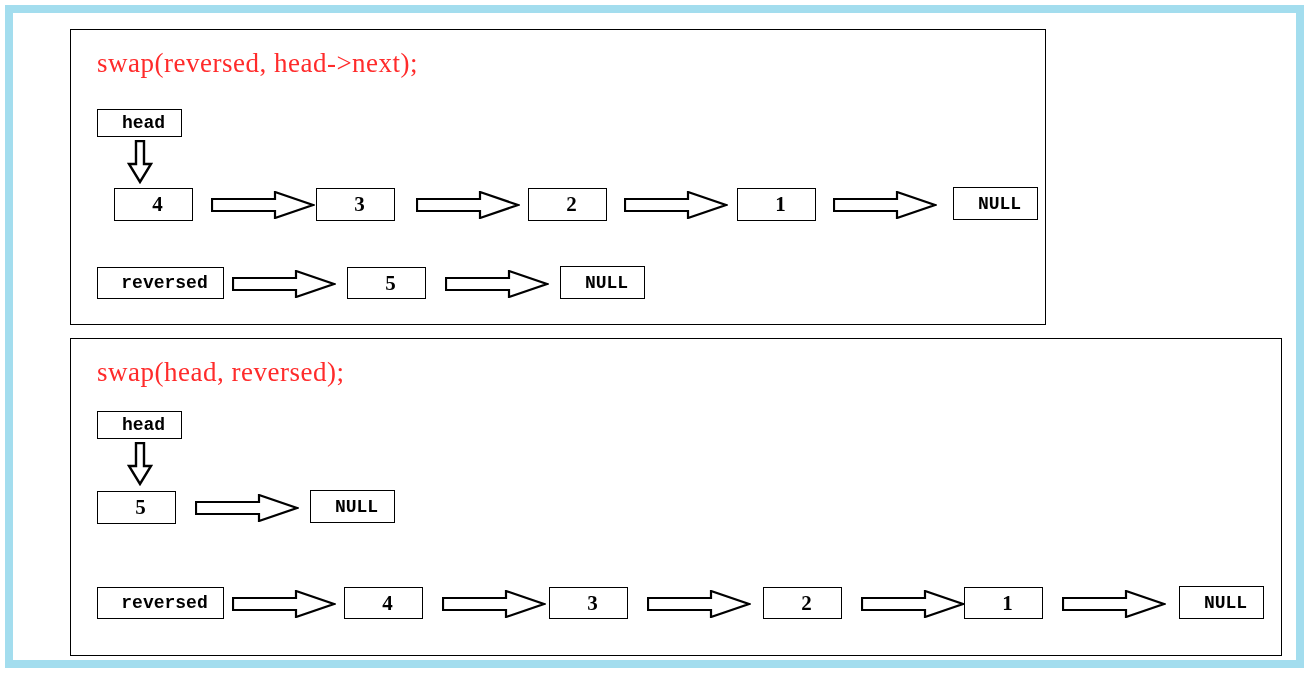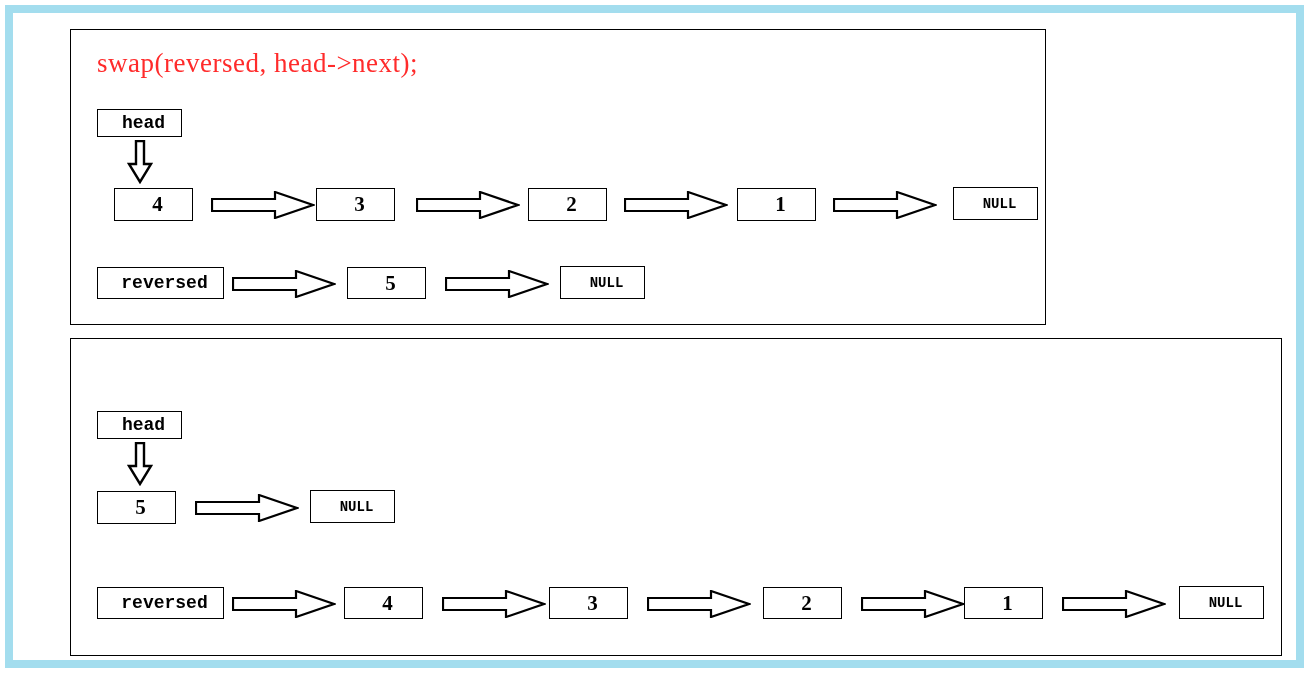--- a/index.html
+++ b/index.html
@@ -64,21 +64,21 @@
     letter-spacing: 0px;
     padding-left: 8px;
   }
   .nodebox.num {
     font-family: "Liberation Serif", serif;
     font-size: 21px;
     font-weight: bold;
   }
   .nodebox.null {
     font-family: "Liberation Mono", monospace;
-    font-size: 14px;
+    font-size: 18px;
     font-weight: bold;
   }
   .nodebox.ptr {
     font-family: "Liberation Mono", monospace;
     font-size: 18px;
     font-weight: bold;
   }
 
   
   .arrow {
@@ -158,20 +158,21 @@
       <svg width="104" height="28" viewBox="0 0 104 28">
         <polygon points="1,8 64,8 64,1 102,14 64,27 64,20 1,20"></polygon>
       </svg>
     </div>
 
     <div class="nodebox null" style="left:489px; top:236px; width:85px; height:33px;">NULL</div>
   </div>
 
   <div class="panel" id="panel-1">
 
+    <div class="code-caption" style="left: 26px; top: 20px; color: rgb(255, 43, 43);">swap(head, reversed);</div>
 
     <div class="nodebox ptr" style="left:26px; top:72px; width:85px; height:28px;">head</div>
 
     <div class="arrow arrow-down" style="left:56px; top:103px;">
       <svg width="26" height="44" viewBox="0 0 26 44">
         <polygon points="9,1 17,1 17,24 24,24 13,42 2,24 9,24"></polygon>
       </svg>
     </div>
 
     <div class="nodebox num" style="left:26px;  top:152px; width:79px; height:33px;">5</div>

